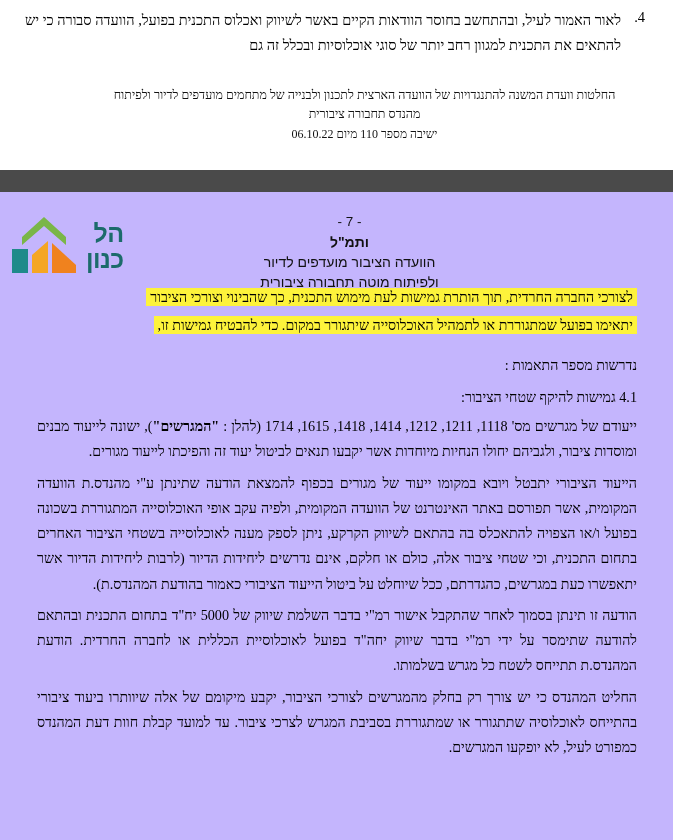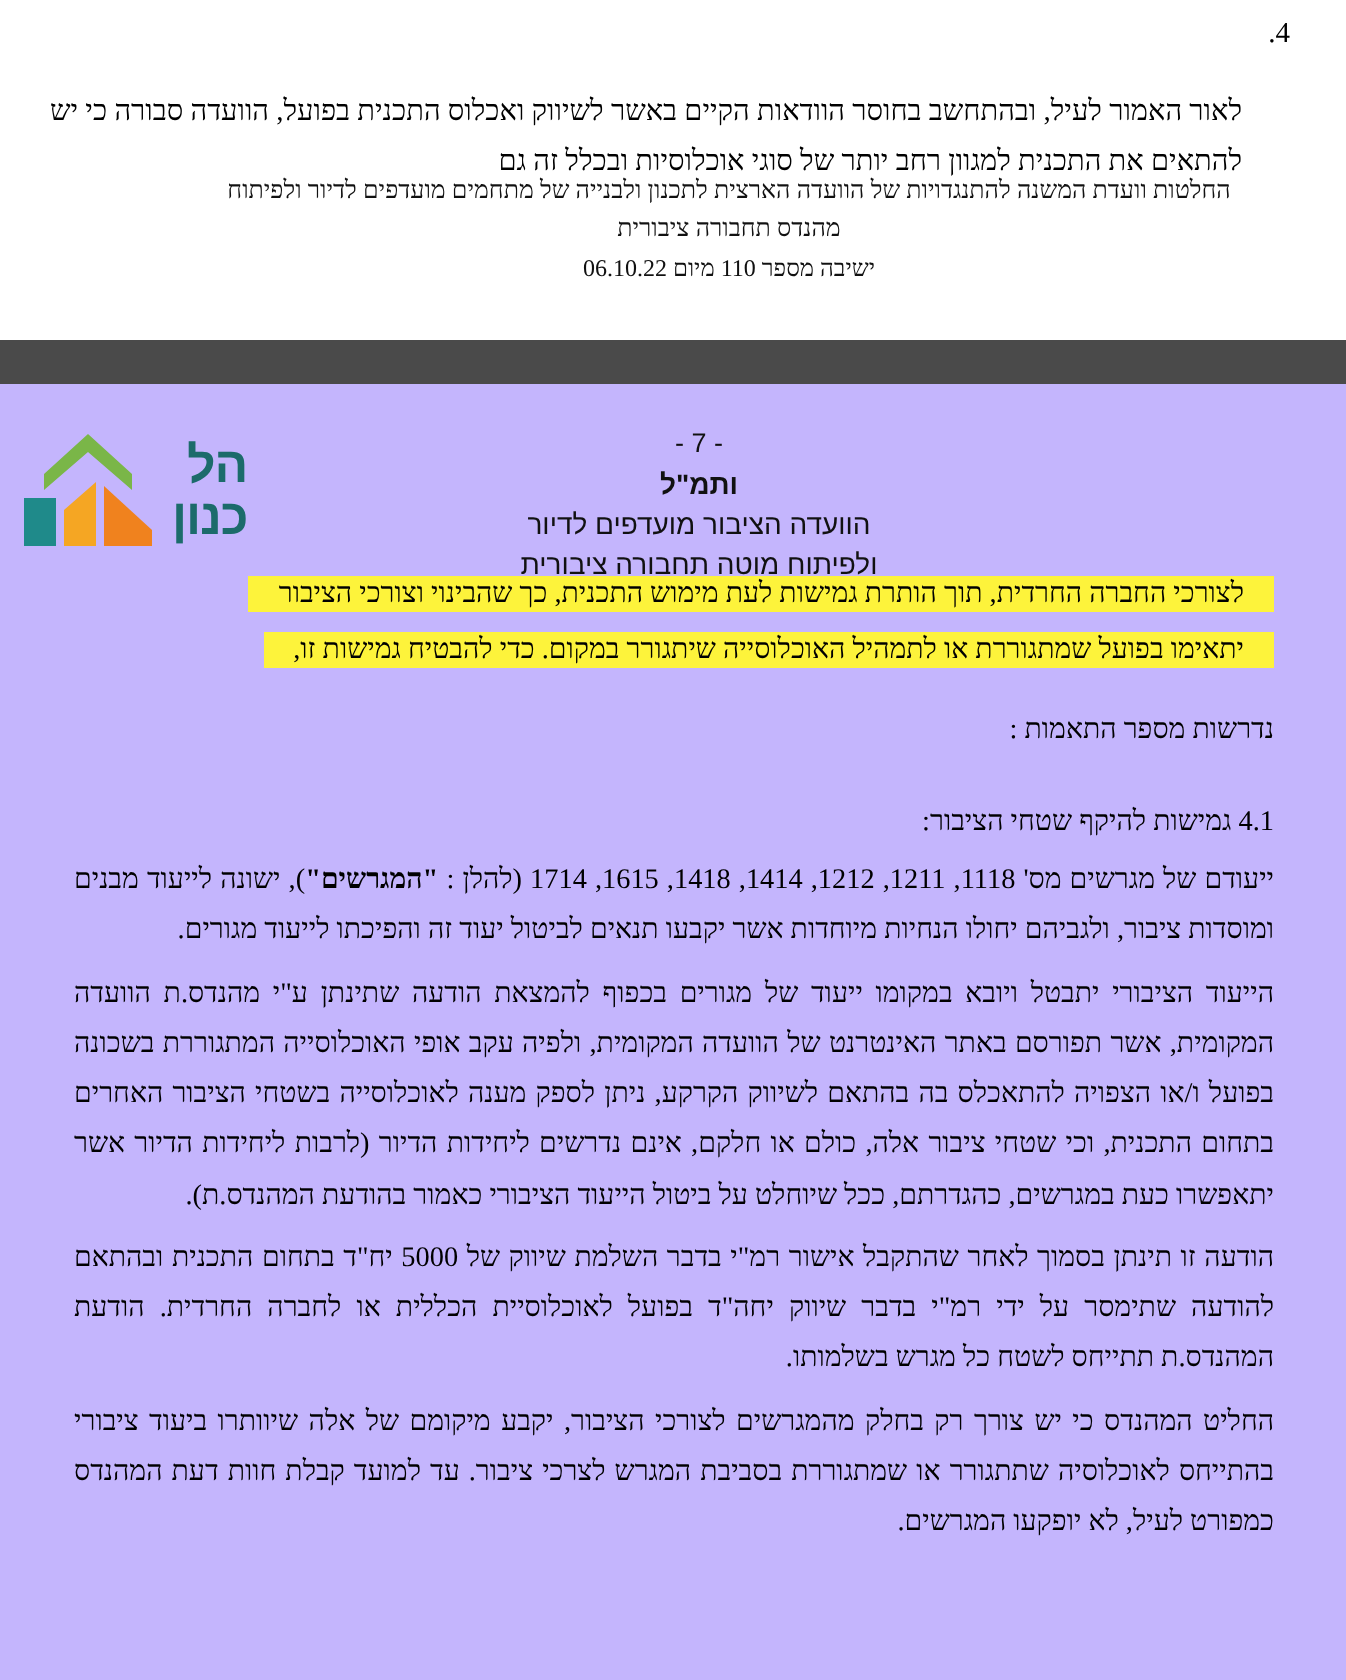--- a/index.html
+++ b/index.html
@@ -41,21 +41,20 @@
     font-size: 14.5px;
     text-align: right;
     padding-top: 1px;
   }
   .clause-text {
     flex: 1 1 auto;
     font-size: 14.5px;
     line-height: 1.72;
     text-align: justify;
     text-align-last: right;
-    margin-top: 36px;
   }
   .footer-block {
     position: absolute;
     top: 86px;
     left: 0;
     width: 673px;
     text-align: center;
     direction: rtl;
     padding-left: 28px;
   }
@@ -165,25 +164,25 @@
     margin-bottom: 14px;
   }
   .hl-wrap .line {
     display: block;
     font-size: 14.2px;
     line-height: 1.95;
     text-align: right;
   }
   .hl-wrap .line span.mark {
     background: #fdf33b;
-    padding: 1px 15px;
+    padding: 1px 4px;
   }
   .lead {
     margin-top: 2px;
-    margin-bottom: 20px;
+    margin-bottom: 6px;
   }
   .subhead {
     font-size: 14.2px;
     line-height: 1.78;
     margin: 0 0 4px 0;
     text-align: right;
   }
   .b { font-weight: bold; }
   .p-block { margin-bottom: 6px; }
 </style>

